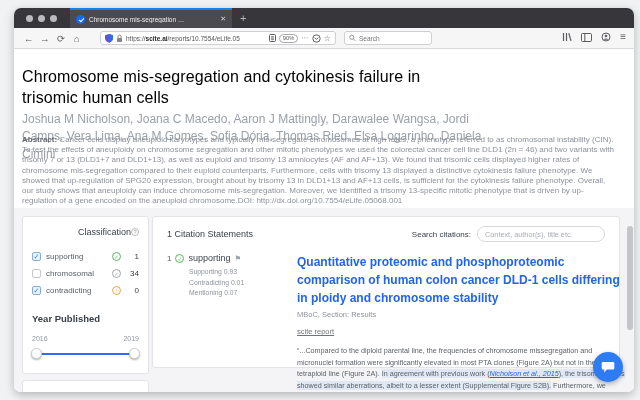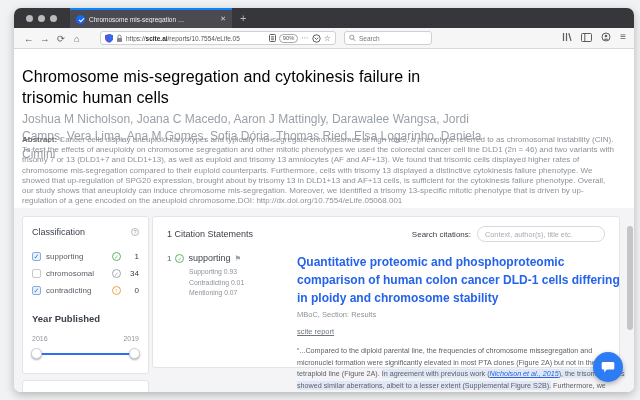--- a/index.html
+++ b/index.html
@@ -44,21 +44,21 @@
   .doc-authors { left:8px; top:62px; width:475px; font-size:12px; line-height:1.45; color:#9aa0a7; }
   .doc-abstract { left:8px; top:86px; width:594px; font-size:8px; line-height:1.28; color:#8c9199; }
   .doc-abstract b { color:#66696f; }
 
   .gray-band { left:0; top:159px; width:620px; height:184px; background:#f4f4f6; }
 
   .card { background:#fff; border:1px solid #e4e4e8; border-radius:3px; }
   .left-card { left:8px; top:167px; width:127px; height:158px; padding:10px 9px; }
   .left-card-stub { left:8px; top:331px; width:127px; height:20px; }
 
-  .cls-head { display:flex; align-items:center; justify-content:space-between; }
+  .cls-head { display:flex; align-items:center; justify-content:flex-end; }
   .cls-title { font-size:9px; font-weight:500; color:#3b414a; }
   .info-circle { width:8px; height:8px; border:1px solid #b9b9be; border-radius:50%; color:#9a9aa0; font-size:5.5px;
                  display:flex; align-items:center; justify-content:center; }
   .cls-rows { margin-top:11px; }
   .cls-row { display:flex; align-items:center; gap:5px; height:17px; }
   .cbx { width:9px; height:9px; border-radius:2px; border:1px solid #c7c7cd; background:#fff; font-size:7px; line-height:8px;
          color:#3c78d8; text-align:center; flex:0 0 auto; }
   .cbx.checked { background:#e9f1fb; border-color:#85aede; }
   .cls-label { flex:1; font-size:8px; color:#5a6068; }
   .st-ic { width:9px; height:9px; border-radius:50%; font-size:5.5px; line-height:8px; text-align:center; flex:0 0 auto; }

